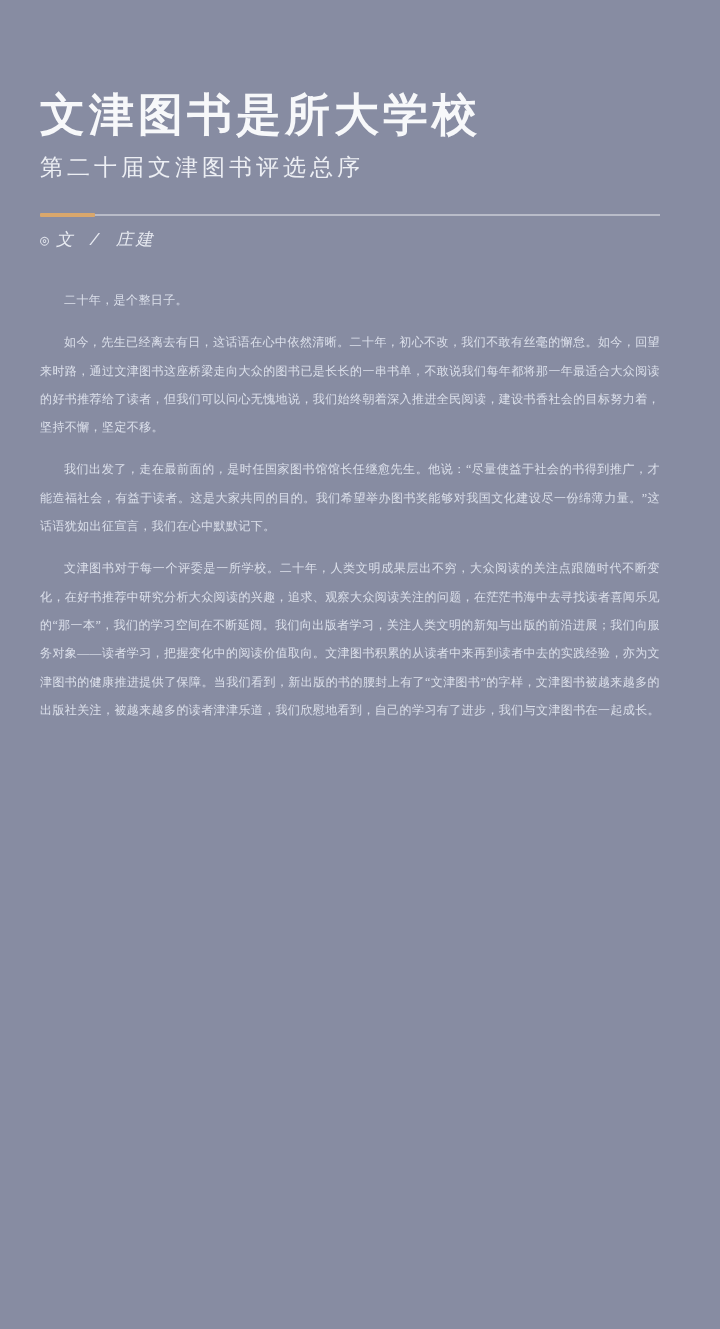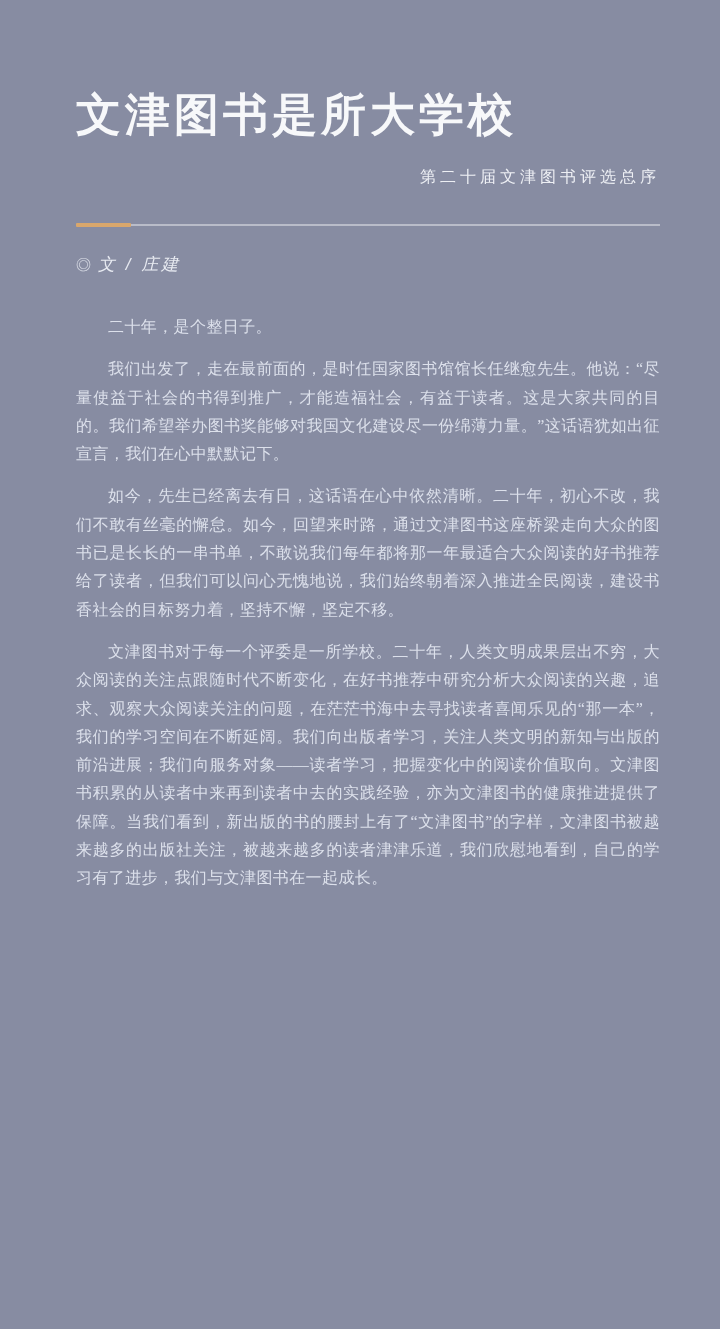--- a/index.html
+++ b/index.html
@@ -16,41 +16,40 @@
   body {
     width: 720px;
     height: 1329px;
     background: var(--bg);
     overflow: hidden;
     font-family: "Liberation Serif", serif;
   }
   .page {
     width: 720px;
     height: 1248px;
-    padding: 91px 60px 0 76px;
+    padding: 91px 60px 0 40px;
   }
   .title {
     font-family: "Liberation Serif", serif;
     font-weight: 700;
     font-size: 45px;
     line-height: 49px;
     letter-spacing: 4px;
     color: var(--title);
     white-space: nowrap;
   }
   .subtitle {
-    margin-top: 23px;
+    margin-top: 13px;
     font-family: "Liberation Sans", sans-serif;
     font-weight: 400;
-    font-size: 16px;
+    font-size: 23px;
     line-height: 28px;
     letter-spacing: 4px;
     color: var(--subtitle);
     white-space: nowrap;
-    text-align: right;
   }
   .divider {
     margin-top: 32px;
     display: flex;
     align-items: center;
     height: 4px;
   }
   .divider-accent {
     display: block;
     width: 55px;
@@ -59,40 +58,40 @@
     border-radius: 1px;
     flex: 0 0 auto;
   }
   .divider-line {
     display: block;
     flex: 1 1 auto;
     height: 2px;
     background: var(--rule);
   }
   .byline {
-    margin-top: 23px;
-    font-family: Liberation Sans, sans-serif;
+    margin-top: 13px;
+    font-family: Liberation Mono, monospace;
     font-style: italic;
     font-size: 17px;
-    line-height: 30px;
+    line-height: 22px;
     letter-spacing: 3px;
     color: var(--byline);
   }
   .byline-marker {
     font-style: normal;
     font-size: 15px;
     margin-right: 4px;
     opacity: 0.9;
   }
   .article-body {
     margin-top: 33px;
   }
   .article-body p {
     font-family: "Liberation Serif", serif;
-    font-size: 16px;
+    font-size: 12px;
     line-height: 28.3px;
     letter-spacing: 0.4px;
     color: var(--body);
     text-align: justify;
     text-indent: 2em;
     margin-bottom: 14px;
   }
   .article-body p:last-child { margin-bottom: 0; }
 </style>
 </head>
@@ -109,18 +108,18 @@
       <span class="divider-line"></span>
     </div>
 
     <div class="byline">
       <span class="byline-marker">◎</span><span>文 / 庄建</span>
     </div>
   </header>
 
   <main class="article-body">
     <p>二十年，是个整日子。</p>
+    <p>如今，先生已经离去有日，这话语在心中依然清晰。二十年，初心不改，我们不敢有丝毫的懈怠。如今，回望来时路，通过文津图书这座桥梁走向大众的图书已是长长的一串书单，不敢说我们每年都将那一年最适合大众阅读的好书推荐给了读者，但我们可以问心无愧地说，我们始终朝着深入推进全民阅读，建设书香社会的目标努力着，坚持不懈，坚定不移。</p>
     <p>我们出发了，走在最前面的，是时任国家图书馆馆长任继愈先生。他说：“尽量使益于社会的书得到推广，才能造福社会，有益于读者。这是大家共同的目的。我们希望举办图书奖能够对我国文化建设尽一份绵薄力量。”这话语犹如出征宣言，我们在心中默默记下。</p>
-    <p>如今，先生已经离去有日，这话语在心中依然清晰。二十年，初心不改，我们不敢有丝毫的懈怠。如今，回望来时路，通过文津图书这座桥梁走向大众的图书已是长长的一串书单，不敢说我们每年都将那一年最适合大众阅读的好书推荐给了读者，但我们可以问心无愧地说，我们始终朝着深入推进全民阅读，建设书香社会的目标努力着，坚持不懈，坚定不移。</p>
     <p>文津图书对于每一个评委是一所学校。二十年，人类文明成果层出不穷，大众阅读的关注点跟随时代不断变化，在好书推荐中研究分析大众阅读的兴趣，追求、观察大众阅读关注的问题，在茫茫书海中去寻找读者喜闻乐见的“那一本”，我们的学习空间在不断延阔。我们向出版者学习，关注人类文明的新知与出版的前沿进展；我们向服务对象——读者学习，把握变化中的阅读价值取向。文津图书积累的从读者中来再到读者中去的实践经验，亦为文津图书的健康推进提供了保障。当我们看到，新出版的书的腰封上有了“文津图书”的字样，文津图书被越来越多的出版社关注，被越来越多的读者津津乐道，我们欣慰地看到，自己的学习有了进步，我们与文津图书在一起成长。</p>
   </main>
 
 </div>
 
 </body></html>

